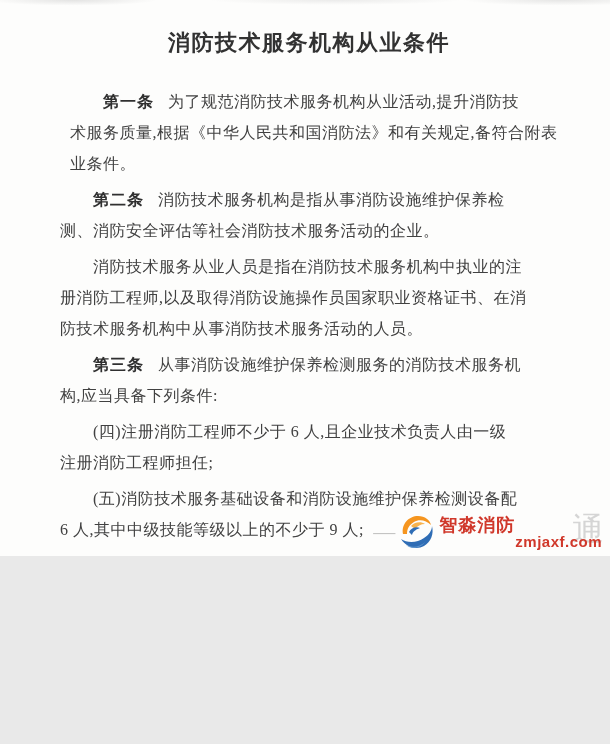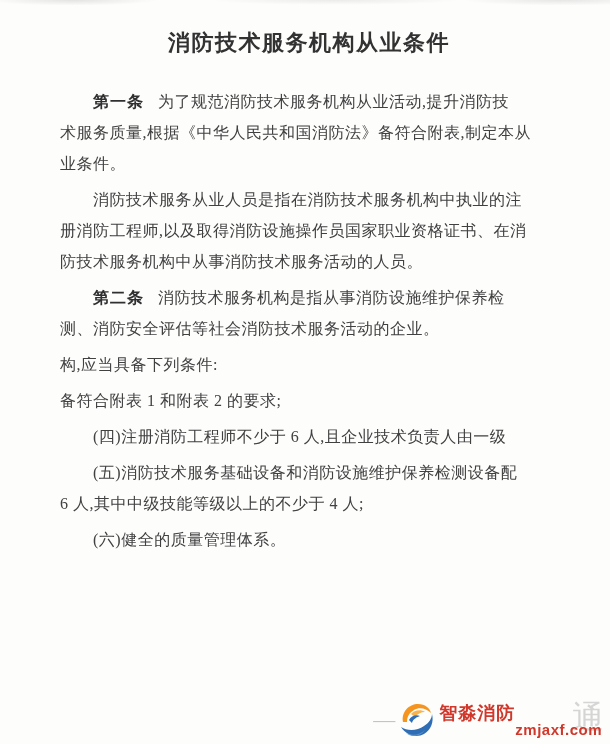--- a/index.html
+++ b/index.html
@@ -3,21 +3,21 @@
 <meta charset="utf-8">
 <style>
   html, body {
     margin: 0;
     padding: 0;
     background: #e9e9e9;
   }
   .page {
     position: relative;
     width: 610px;
-    height: 744px;
+    height: 556px;
     margin: 0;
     background: #fdfdfc;
     overflow: hidden;
     font-family: "Liberation Serif", serif;
     color: #3f3f3f;
   }
   
   .scan-top {
     position: absolute;
     top: 0; left: 0; right: 0;
@@ -36,21 +36,21 @@
     text-align: center;
     font-size: 22px;
     font-weight: 700;
     letter-spacing: 1.5px;
     color: #323232;
     line-height: 34px;
     margin: 0 0 26px 0;
   }
   .doc-body { }
   .paragraph { margin: 5px 0 0 0; }
-  .paragraph:first-child { margin-top: 0; }
+  .paragraph:first-child { margin-top: 0; margin-left: 10px; }
   .line {
     font-size: 16px;
     line-height: 31px;
     letter-spacing: 0.5px;
     white-space: nowrap;
     color: #414141;
   }
   .line.first { text-indent: 33px; }
   .lead {
     font-family: "Liberation Sans", sans-serif;
@@ -116,44 +116,45 @@
 <div class="page">
   <div class="scan-top"></div>
 
   <div class="content">
     <div class="doc-title">消防技术服务机构从业条件</div>
 
     <div class="doc-body">
 
     <div class="paragraph">
           <div class="line first"><span class="lead">第一条</span>为了规范消防技术服务机构从业活动,提升消防技</div>
-          <div class="line">术服务质量,根据《中华人民共和国消防法》备符合附表,制定本从</div>
+          <div class="line">术服务质量,根据《中华人民共和国消防法》和有关规定,备符合附表</div>
           <div class="line">业条件。</div>
+        </div>
+        <div class="paragraph">
+          <div class="line first"><span class="lead">第二条</span>消防技术服务机构是指从事消防设施维护保养检</div>
+          <div class="line">测、消防安全评估等社会消防技术服务活动的企业。</div>
         </div>
         <div class="paragraph">
           <div class="line first">消防技术服务从业人员是指在消防技术服务机构中执业的注</div>
           <div class="line">册消防工程师,以及取得消防设施操作员国家职业资格证书、在消</div>
           <div class="line">防技术服务机构中从事消防技术服务活动的人员。</div>
         </div>
         <div class="paragraph">
-          <div class="line first"><span class="lead">第二条</span>消防技术服务机构是指从事消防设施维护保养检</div>
-          <div class="line">测、消防安全评估等社会消防技术服务活动的企业。</div>
-        </div>
-        <div class="paragraph">
+          <div class="line first"><span class="lead">第三条</span>从事消防设施维护保养检测服务的消防技术服务机</div>
           <div class="line">构,应当具备下列条件:</div>
         </div>
         <div class="paragraph">
-          <div class="line">备符合附表 1 和附表 2 的要求;</div>
         </div>
         <div class="paragraph">
           <div class="line first">(四)注册消防工程师不少于 6 人,且企业技术负责人由一级</div>
+          <div class="line">注册消防工程师担任;</div>
         </div>
         <div class="paragraph">
           <div class="line first">(五)消防技术服务基础设备和消防设施维护保养检测设备配</div>
-          <div class="line">6 人,其中中级技能等级以上的不少于 4 人;</div>
+          <div class="line">6 人,其中中级技能等级以上的不少于 9 人;</div>
         </div>
         <div class="paragraph">
           <div class="line first">(六)健全的质量管理体系。</div>
         </div>
       </div>
   </div>
 
   <div class="bleed-char">通</div>
 
   <div class="watermark">

